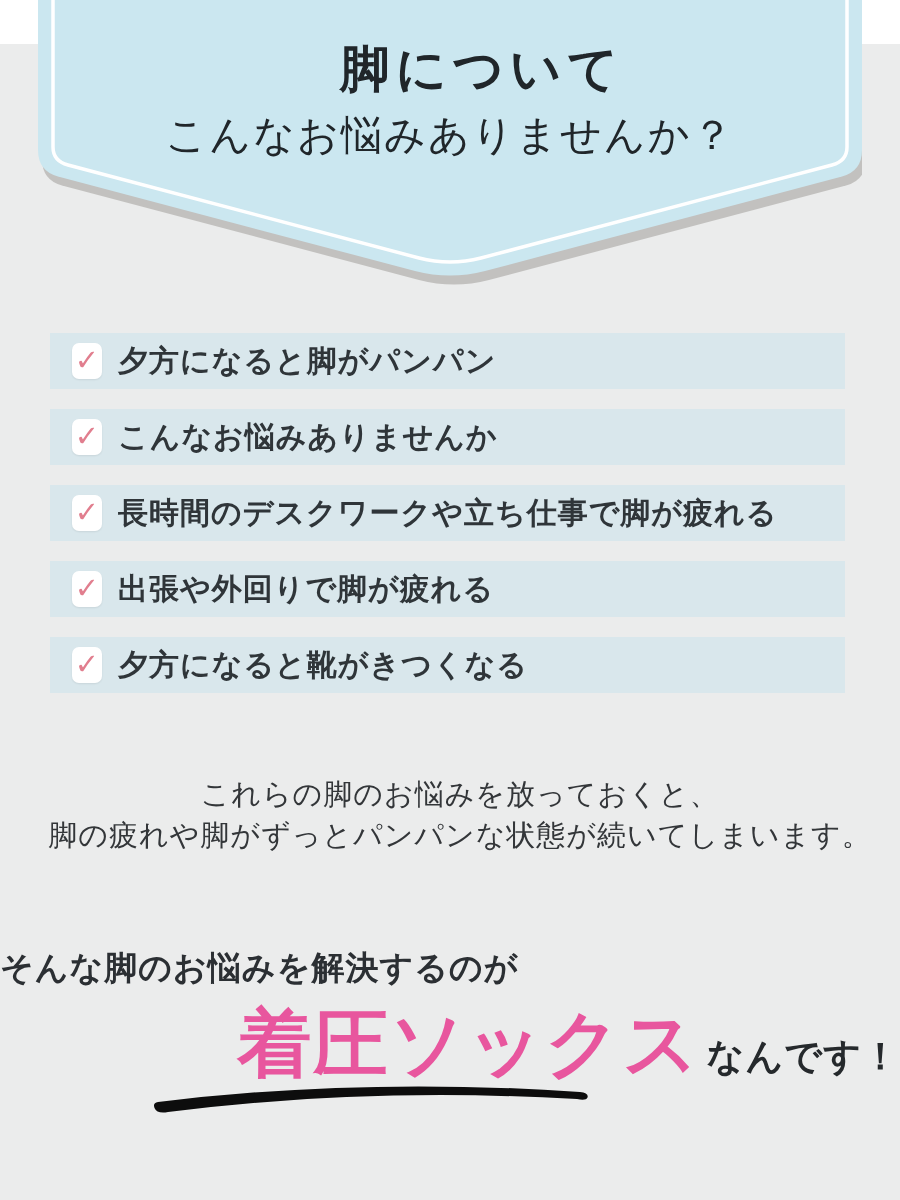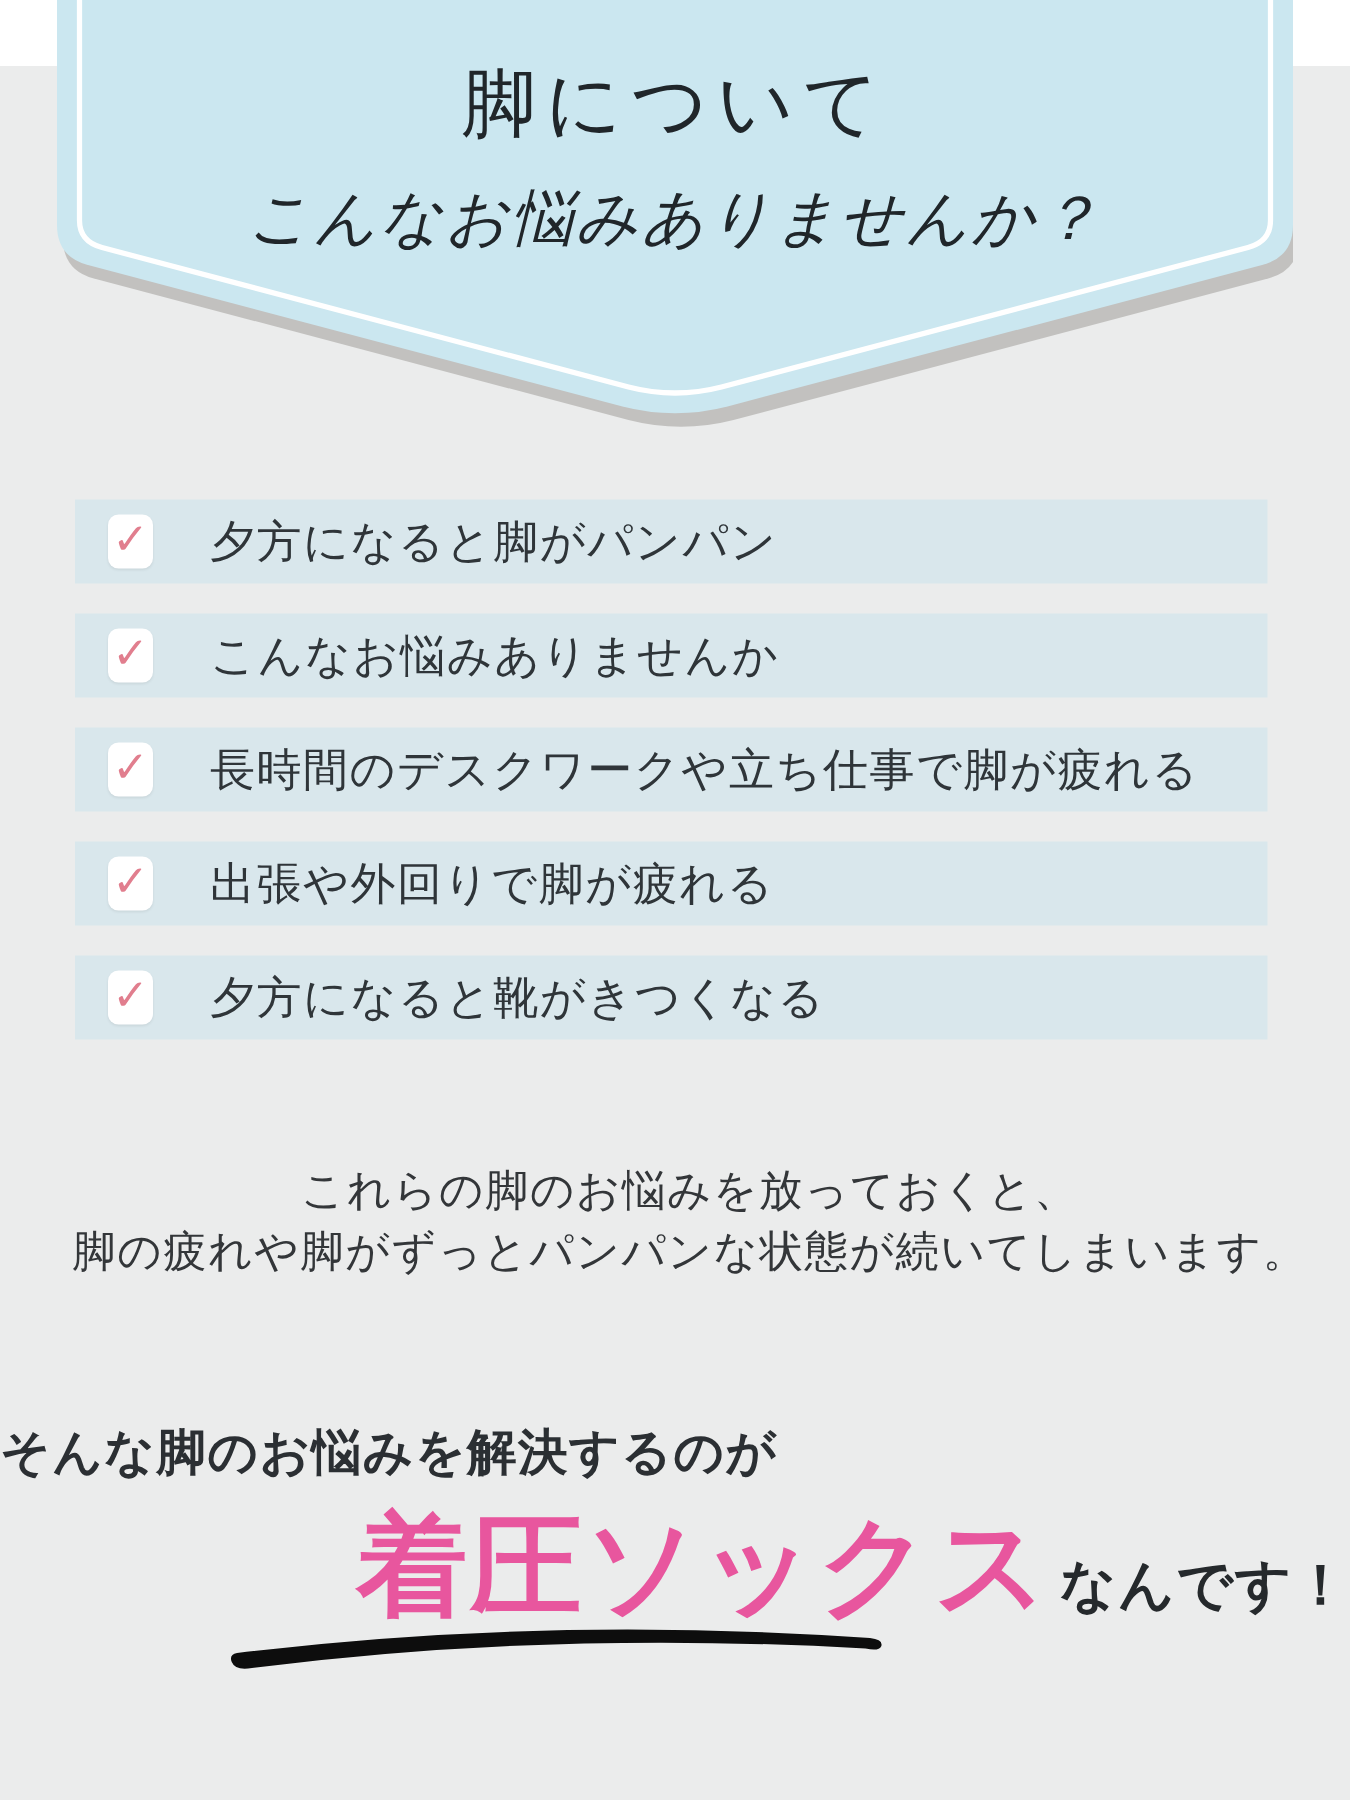--- a/index.html
+++ b/index.html
@@ -19,25 +19,25 @@
   
   .banner-svg{
     position:absolute;left:38px;top:0;width:824px;height:292px;
   }
   .banner-text{
     position:absolute;left:38px;top:0;width:824px;text-align:center;
     color:#20262a;
   }
   .banner-title{
     position:absolute;left:0;top:36px;width:824px;
-    font-size:50px;font-weight:400;letter-spacing:6px;
+    font-size:50px;font-weight:700;letter-spacing:6px;padding-left:32px;
   }
   .banner-subtitle{
-    position:absolute;left:0;top:118px;width:824px;
-    font-size:41px;font-weight:500;letter-spacing:2px;font-style:italic;
+    position:absolute;left:0;top:108px;width:824px;
+    font-size:41px;font-weight:500;letter-spacing:2px;
   }
   
   .checklist{
     position:absolute;left:50px;top:333px;width:795px;
   }
   .check-row{
     display:flex;align-items:center;
     width:795px;height:56px;margin-bottom:20px;
     background:#d9e7ec;
   }
@@ -46,22 +46,22 @@
     width:30px;height:36px;margin-left:22px;
     background:#ffffff;border-radius:7px;
     box-shadow:0 1px 2px rgba(0,0,0,0.08);
     display:flex;align-items:center;justify-content:center;
   }
   .check{
     color:#e17e8e;font-size:29px;font-weight:700;line-height:1;
     transform:translateY(-1px);
   }
   .check-label{
-    margin-left:38px;
-    font-size:30px;font-weight:400;color:#2f3539;letter-spacing:1px;
+    margin-left:16px;
+    font-size:30px;font-weight:700;color:#2f3539;letter-spacing:1px;
   }
   
   .warning{
     position:absolute;left:0;top:774px;width:900px;text-align:center;
     font-size:29px;font-weight:500;color:#333639;
     line-height:41px;letter-spacing:1px;margin-left:10px;
   }
   
   .solution-lead{
     position:absolute;left:0;top:946px;width:900px;text-align:left;

